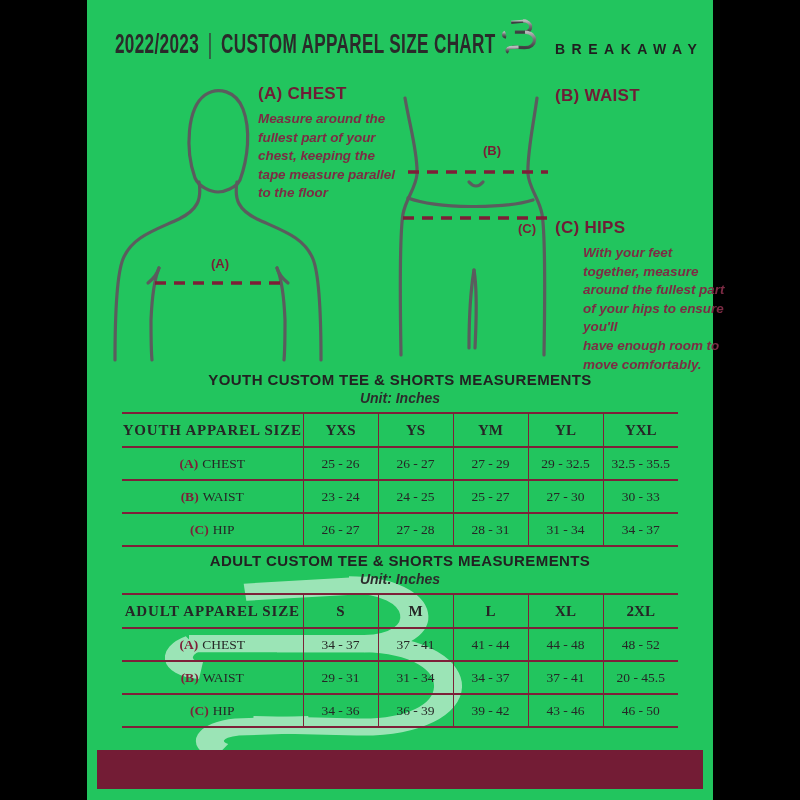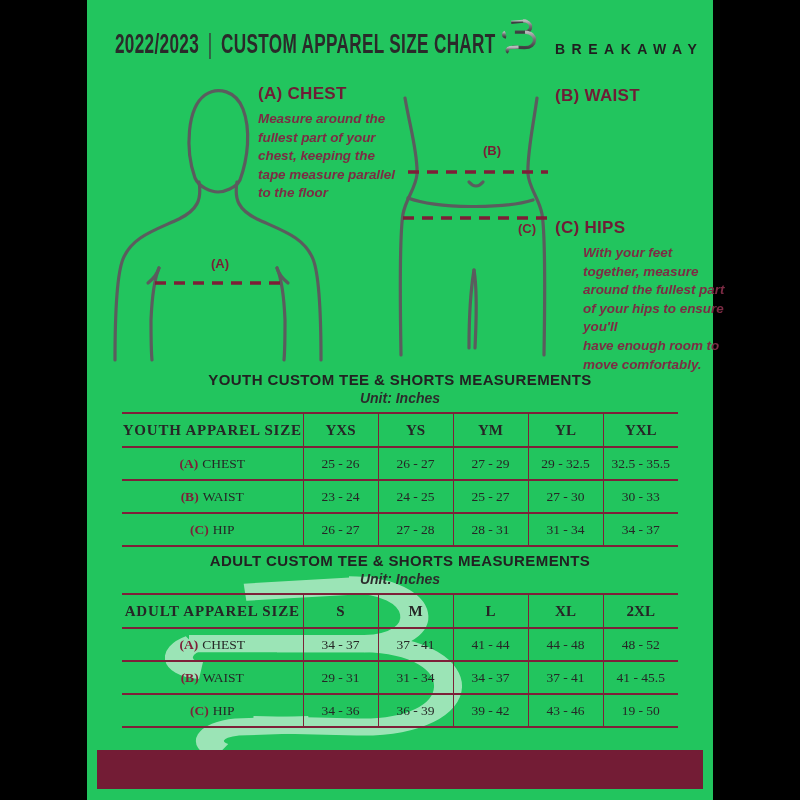--- a/index.html
+++ b/index.html
@@ -248,28 +248,28 @@
       <td>41 - 44</td>
       <td>44 - 48</td>
       <td>48 - 52</td>
     </tr>
     <tr>
       <td class="lbl"><span class="pfx">(B)</span><span>WAIST</span></td>
       <td>29 - 31</td>
       <td>31 - 34</td>
       <td>34 - 37</td>
       <td>37 - 41</td>
-      <td>41 - 45.5</td>
+      <td>20 - 45.5</td>
     </tr>
     <tr>
       <td class="lbl"><span class="pfx">(C)</span><span>HIP</span></td>
       <td>34 - 36</td>
       <td>36 - 39</td>
       <td>39 - 42</td>
       <td>43 - 46</td>
-      <td>19 - 50</td>
+      <td>46 - 50</td>
     </tr>
   </tbody>
     </table>
 
   <div class="abs footer-bar"></div>
 
 </div>
 
 </body></html>

